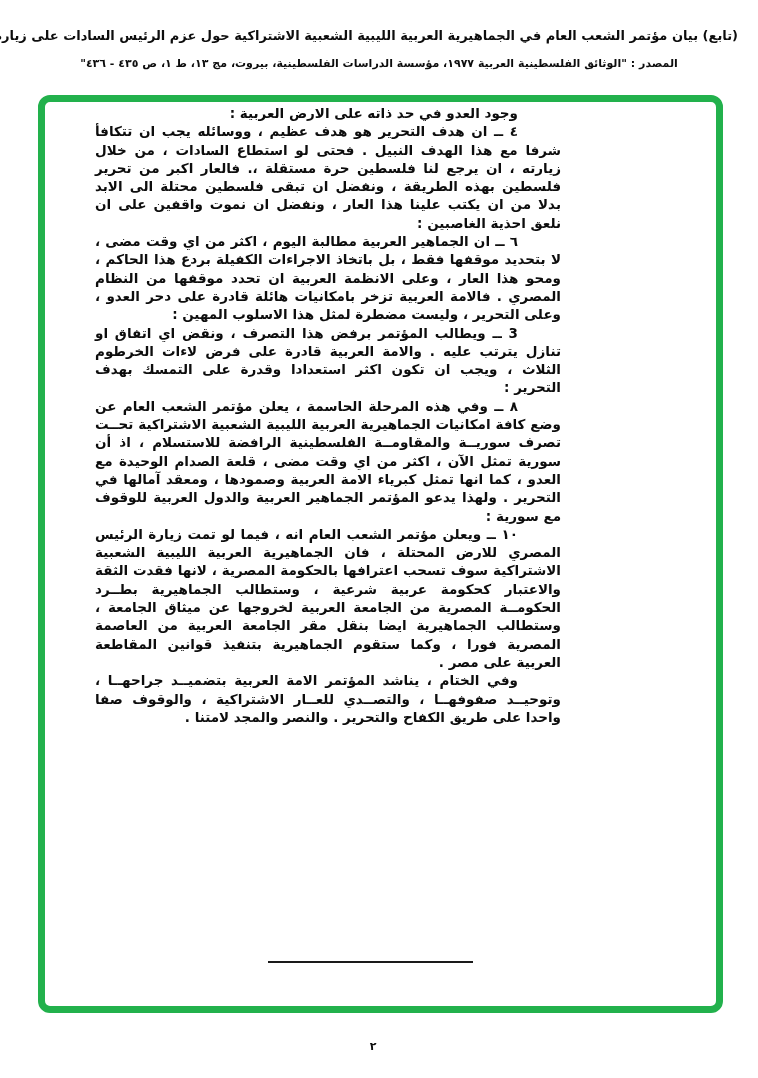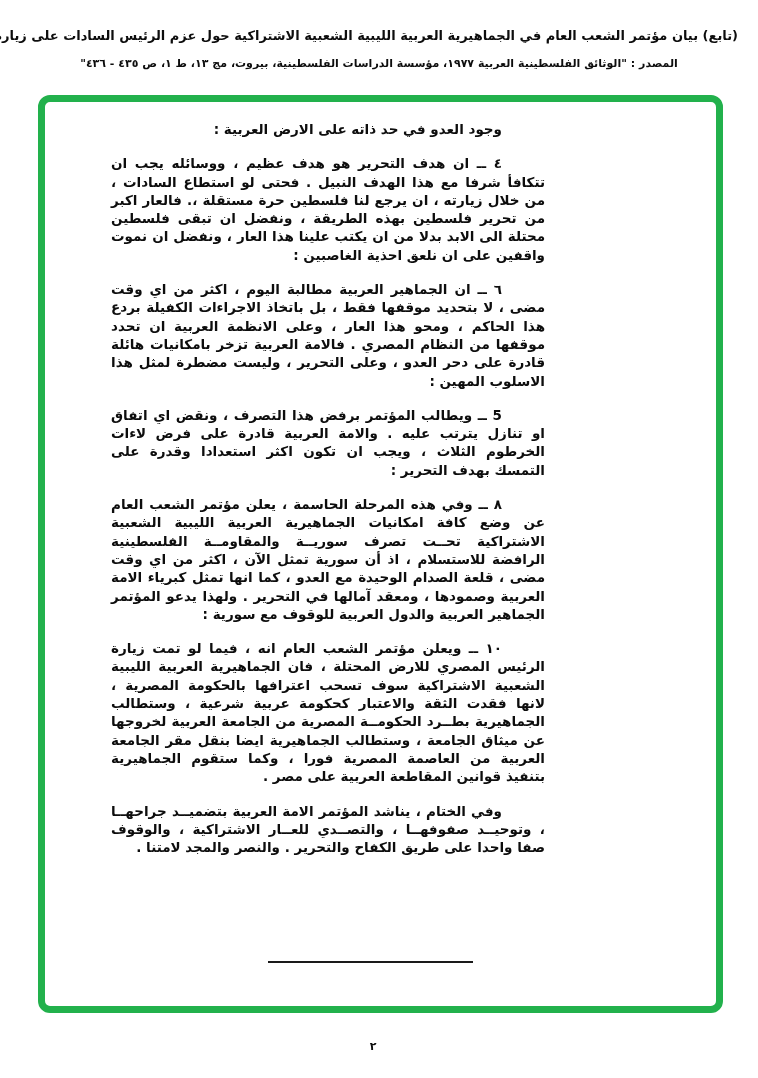--- a/index.html
+++ b/index.html
@@ -53,21 +53,21 @@
     top: 104px;
     width: 466px;
     direction: rtl;
     text-align: justify;
     font-size: 13.5px;
     font-weight: bold;
     line-height: 18.3px;
     color: #0d0d0d;
   }
   .text-block p {
-    margin: 16px;
+    margin: 0;
     padding: 0;
     text-indent: 43px; 
   }
   .end-divider {
     position: absolute;
     left: 268px;
     top: 961px;
     width: 205px;
     height: 2px;
     background: #1a1a1a;
@@ -91,21 +91,21 @@
   <div class="header-title">(تابع) بيان مؤتمر الشعب العام في الجماهيرية العربية الليبية الشعبية الاشتراكية حول عزم الرئيس السادات على زيارة إسرائيل</div>
 
   <div class="header-source">المصدر : "الوثائق الفلسطينية العربية ١٩٧٧، مؤسسة الدراسات الفلسطينية، بيروت، مج ١٣، ط ١، ص ٤٣٥ - ٤٣٦"</div>
 
   <div class="green-frame"></div>
 
   <div class="text-block">
     <p>وجود العدو في حد ذاته على الارض العربية :</p>
     <p>٤ ــ ان هدف التحرير هو هدف عظيم ، ووسائله يجب ان تتكافأ شرفا مع هذا الهدف النبيل . فحتى لو استطاع السادات ، من خلال زيارته ، ان يرجع لنا فلسطين حرة مستقلة ،. فالعار اكبر من تحرير فلسطين بهذه الطريقة ، ونفضل ان تبقى فلسطين محتلة الى الابد بدلا من ان يكتب علينا هذا العار ، ونفضل ان نموت واقفين على ان نلعق احذية الغاصبين :</p>
     <p>٦ ــ ان الجماهير العربية مطالبة اليوم ، اكثر من اي وقت مضى ، لا بتحديد موقفها فقط ، بل باتخاذ الاجراءات الكفيلة بردع هذا الحاكم ، ومحو هذا العار ، وعلى الانظمة العربية ان تحدد موقفها من النظام المصري . فالامة العربية تزخر بامكانيات هائلة قادرة على دحر العدو ، وعلى التحرير ، وليست مضطرة لمثل هذا الاسلوب المهين :</p>
-    <p>5 ــ ويطالب المؤتمر برفض هذا التصرف ، ونقض اي اتفاق او تنازل يترتب عليه . والامة العربية قادرة على فرض لاءات الخرطوم الثلاث ، ويجب ان تكون اكثر استعدادا وقدرة على التمسك بهدف التحرير :</p>
+    <p>3 ــ ويطالب المؤتمر برفض هذا التصرف ، ونقض اي اتفاق او تنازل يترتب عليه . والامة العربية قادرة على فرض لاءات الخرطوم الثلاث ، ويجب ان تكون اكثر استعدادا وقدرة على التمسك بهدف التحرير :</p>
     <p>٨ ــ وفي هذه المرحلة الحاسمة ، يعلن مؤتمر الشعب العام عن وضع كافة امكانيات الجماهيرية العربية الليبية الشعبية الاشتراكية تحــت تصرف سوريــة والمقاومــة الفلسطينية الرافضة للاستسلام ، اذ أن سورية تمثل الآن ، اكثر من اي وقت مضى ، قلعة الصدام الوحيدة مع العدو ، كما انها تمثل كبرياء الامة العربية وصمودها ، ومعقد آمالها في التحرير . ولهذا يدعو المؤتمر الجماهير العربية والدول العربية للوقوف مع سورية :</p>
     <p>١٠ ــ ويعلن مؤتمر الشعب العام انه ، فيما لو تمت زيارة الرئيس المصري للارض المحتلة ، فان الجماهيرية العربية الليبية الشعبية الاشتراكية سوف تسحب اعترافها بالحكومة المصرية ، لانها فقدت الثقة والاعتبار كحكومة عربية شرعية ، وستطالب الجماهيرية بطــرد الحكومــة المصرية من الجامعة العربية لخروجها عن ميثاق الجامعة ، وستطالب الجماهيرية ايضا بنقل مقر الجامعة العربية من العاصمة المصرية فورا ، وكما ستقوم الجماهيرية بتنفيذ قوانين المقاطعة العربية على مصر .</p>
     <p>وفي الختام ، يناشد المؤتمر الامة العربية بتضميــد جراحهــا ، وتوحيــد صفوفهــا ، والتصــدي للعــار الاشتراكية ، والوقوف صفا واحدا على طريق الكفاح والتحرير . والنصر والمجد لامتنا .</p>
     <p></p>
   </div>
 
   <div class="end-divider"></div>
 
   <div class="page-number">٢</div>
 

